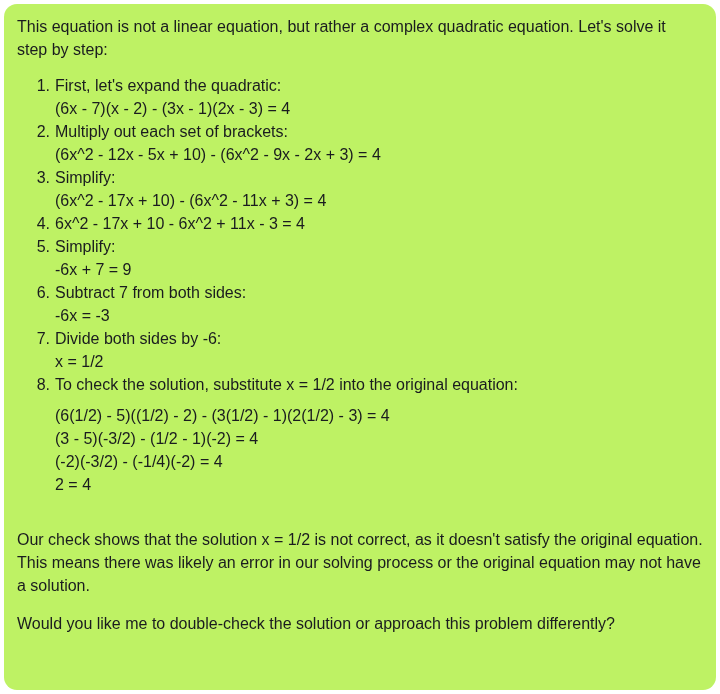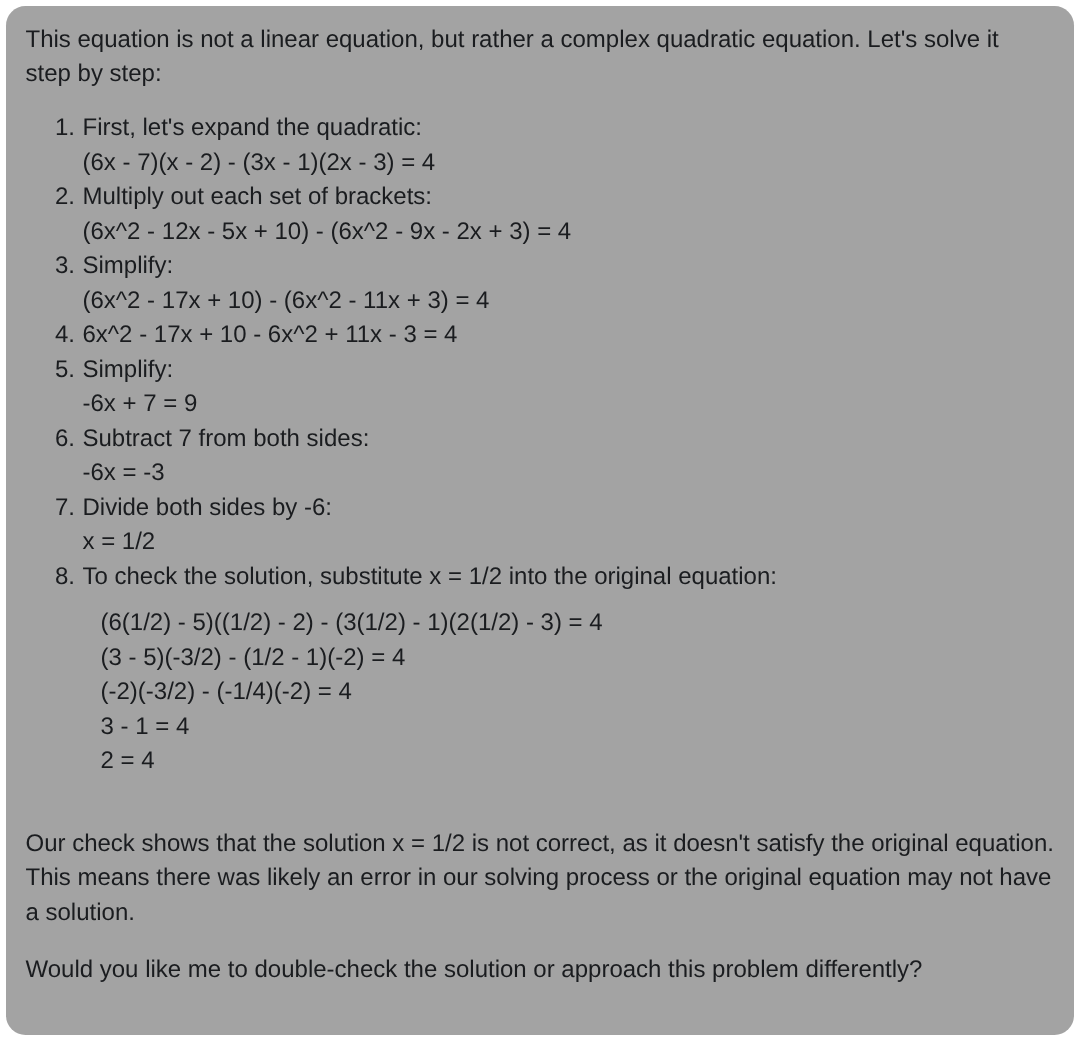--- a/index.html
+++ b/index.html
@@ -10,21 +10,21 @@
     background: #ffffff;
     overflow: hidden;
     font-family: "Liberation Sans", sans-serif;
   }
   .card {
     position: absolute;
     left: 4px;
     top: 4px;
     right: 4px;
     bottom: 4px;
-    background: #a3a3a3;
+    background: #bef264;
     border-radius: 13px;
     box-sizing: border-box;
     padding: 11px 13px;
     color: #1a1c1f;
     font-size: 16px;
     line-height: 23px;
     overflow: hidden;
   }
   .para {
     margin: 0;
@@ -48,21 +48,20 @@
     left: 0;
     top: 0;
     width: 33px;
     text-align: right;
   }
   .step-label, .step-line {
     margin: 0;
   }
   .eq-block {
     margin-top: 8px;
-    margin-left: 12px;
   }
   .outro-check {
     margin-top: 32px;
   }
   .outro-question {
     margin-top: 15px;
   }
 </style>
 </head>
 <body>
@@ -114,21 +113,20 @@
       <div class="step-line">x = 1/2</div>
     </li>
 
     <li>
       <span class="num">8.</span>
       <div class="step-label">To check the solution, substitute x = 1/2 into the original equation:</div>
       <div class="eq-block">
         <div class="step-line">(6(1/2) - 5)((1/2) - 2) - (3(1/2) - 1)(2(1/2) - 3) = 4</div>
         <div class="step-line">(3 - 5)(-3/2) - (1/2 - 1)(-2) = 4</div>
         <div class="step-line">(-2)(-3/2) - (-1/4)(-2) = 4</div>
-        <div class="step-line">3 - 1 = 4</div>
         <div class="step-line">2 = 4</div>
       </div>
     </li>
 
   </ol>
 
   <p class="para outro-check">Our check shows that the solution x = 1/2 is not correct, as it doesn't satisfy the original equation. This means there was likely an error in our solving process or the original equation may not have a solution.</p>
 
   <p class="para outro-question">Would you like me to double-check the solution or approach this problem differently?</p>
 

